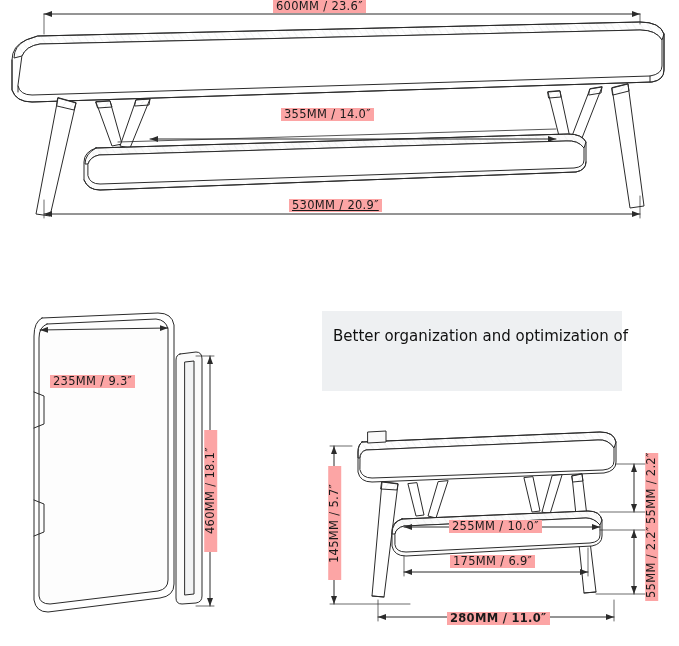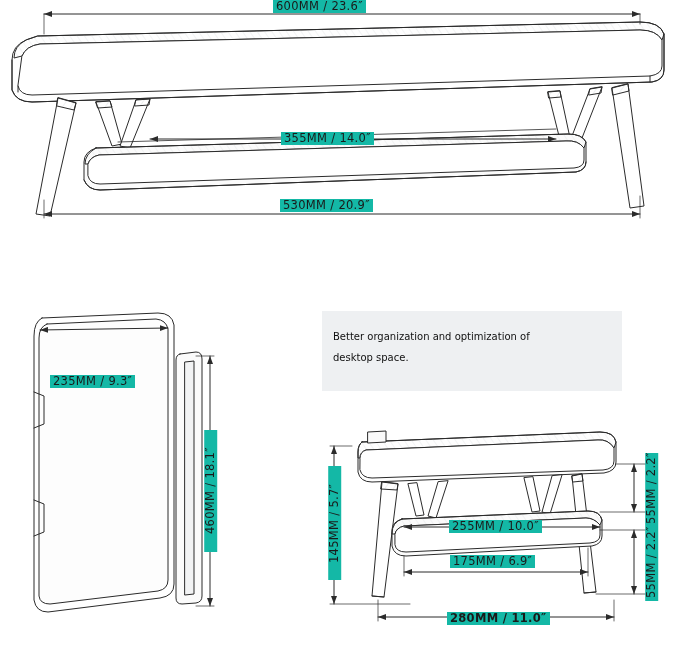--- a/index.html
+++ b/index.html
@@ -27,21 +27,21 @@
     width: 679px;
     height: 646px;
   }
   .dim-label {
     position: absolute;
     font-size: 11.5px;
     letter-spacing: 0.3px;
     color: #1a1a1a;
     white-space: nowrap;
     line-height: 1.15;
-    background: #14b8a6;
+    background: #fca5a5;
     padding: 0 3px;
   }
   .dim-label.vert {
     writing-mode: vertical-rl;
     text-orientation: mixed;
     transform: rotate(180deg);
     text-align: center;
     padding: 3px 0;
   }
   .note-box {
@@ -51,21 +51,21 @@
     width: 300px;
     height: 80px;
     background: #eef0f2;
     border: 0;
   }
   .note-text {
     position: absolute;
     left: 333px;
     top: 326px;
     width: 285px;
-    font-size: 10px;
+    font-size: 15px;
     line-height: 21px;
     color: #101010;
   }
   .note-text .line { display: block; white-space: nowrap; }
 </style>
 </head>
 <body>
 
 <div class="stage">
 
@@ -185,39 +185,38 @@
       <line x1="588" y1="548" x2="588" y2="576" stroke-width="0.7"></line>
 
       <line x1="378" y1="617" x2="614" y2="617" marker-start="url(#arrStart)" marker-end="url(#arrEnd)" stroke-width="1"></line>
       <line x1="378" y1="600" x2="378" y2="621" stroke-width="0.7"></line>
       <line x1="614" y1="600" x2="614" y2="621" stroke-width="0.7"></line>
     </g>
   </svg>
 
   <div class="dim-label" style="left:273px; top:0px;">600MM / 23.6″</div>
 
-  <div class="dim-label" style="left:281px; top:132px;">355MM / 14.0″</div>
-
-  <div class="dim-label" style="left:280px; top:199px;">530MM / 20.9″</div>
+  <div class="dim-label" style="left:281px; top:108px;">355MM / 14.0″</div>
+
+  <div class="dim-label" style="left:289px; top:199px;text-decoration:underline;">530MM / 20.9″</div>
 
   <div class="dim-label" style="left:50px; top:339px;margin-top:36px;">235MM / 9.3″</div>
 
   <div class="dim-label vert" style="left:204px; top:430px; height:116px;">460MM / 18.1″</div>
 
   <div class="dim-label vert" style="left:328px; top:466px; height:108px;">145MM / 5.7″</div>
 
   <div class="dim-label vert" style="left:645px; top:453px; height:68px;">55MM / 2.2″</div>
 
   <div class="dim-label vert" style="left:645px; top:527px; height:68px;">55MM / 2.2″</div>
 
   <div class="dim-label" style="left:449px; top:520px;">255MM / 10.0″</div>
 
   <div class="dim-label" style="left:438px; top:555px;margin-left:12px;">175MM / 6.9″</div>
 
   <div class="dim-label" style="left:447px; top:612px;font-weight:bold;">280MM / 11.0″</div>
 
   <div class="note-box"></div>
   <div class="note-text">
     <span class="line">Better organization and optimization of</span>
-    <span class="line">desktop space.</span>
   </div>
 
 </div>
 
 </body></html>

